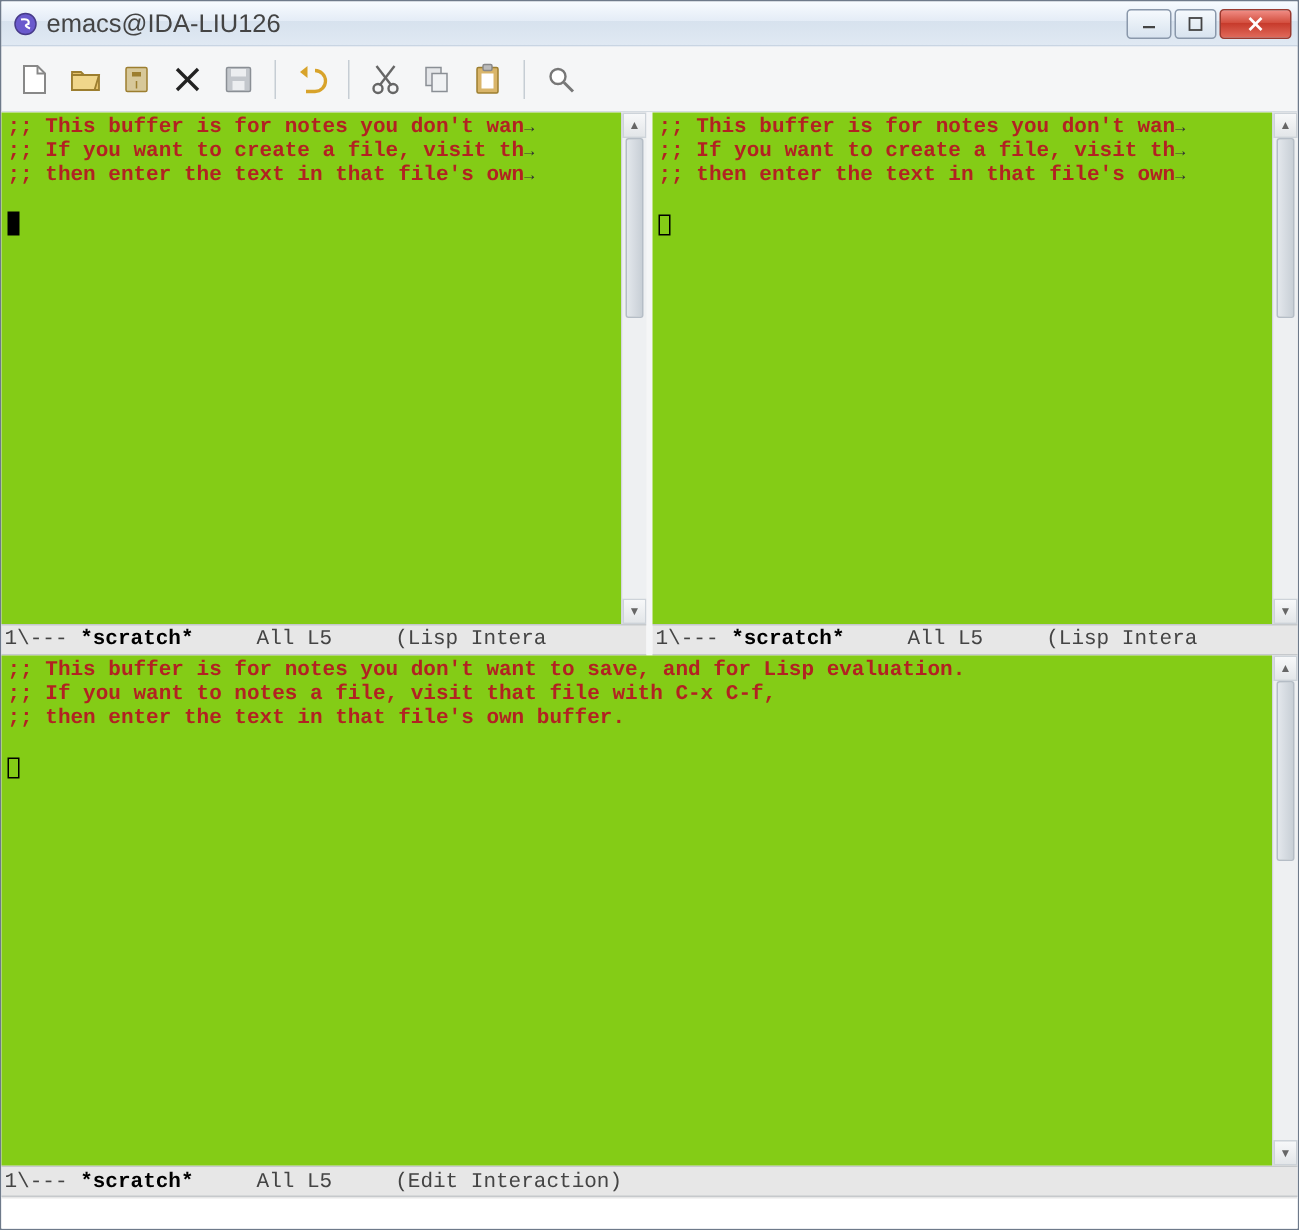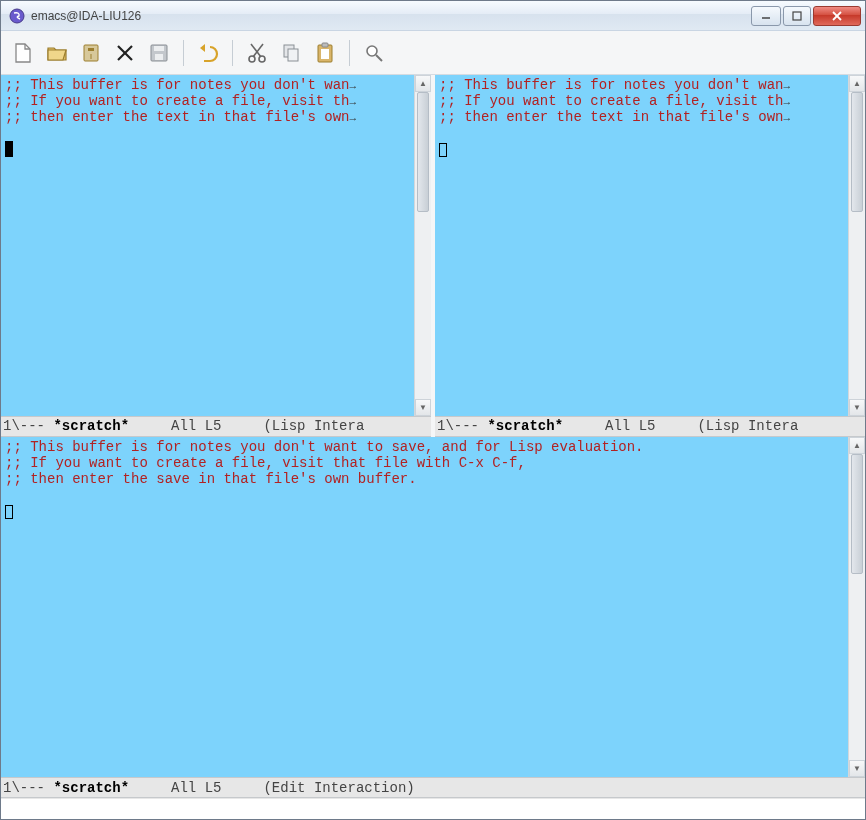--- a/index.html
+++ b/index.html
@@ -27,21 +27,21 @@
     align-items: center;
     padding: 0 4px 0 8px;
     border-bottom: 1px solid #c9d5e3;
   }
   .titlebar .appicon {
     width: 16px; height: 16px;
     margin-right: 6px;
     display: flex; align-items: center; justify-content: center;
   }
   .titlebar .title {
-    font-size: 12px;
+    font-size: 17px;
     color: #444;
     flex: 1;
   }
   .winbtns { display: flex; gap: 0; }
   .winbtn {
     width: 30px; height: 20px;
     border: 1px solid #8a98ab;
     border-radius: 3px;
     margin-left: 2px;
     display: flex; align-items: center; justify-content: center;
@@ -108,28 +108,29 @@
   .pane {
     display: flex;
     flex-direction: column;
     min-width: 0;
     min-height: 0;
   }
   .pane-left { flex: 1; }
   .pane-right { flex: 1; }
   .buffer {
     flex: 1;
-    background: #7dd3fc;
+    background: #84cc16;
     font-family: "Courier New", monospace;
     font-size: 14px;
     padding: 2px 4px;
     overflow: hidden;
     position: relative;
     white-space: pre;
     color: #333;
+    font-weight: bold;
   }
   .buffer .comment { color: #b22222; }
   .buffer .cursor-block {
     display: inline-block;
     width: 8px; height: 16px;
     background: #000;
     vertical-align: text-bottom;
   }
   .buffer .cursor-outline {
     display: inline-block;
@@ -351,22 +352,22 @@
           </div>
         </div>
         <div class="modeline"><span>1\--- </span><span class="bufname">*scratch*</span><span>     All L5     </span><span>(Lisp Intera</span></div>
       </div>
 
     </div>
 
     <div class="bottom-pane">
       <div class="pane-row">
         <div class="buffer"><span class="comment">;; This buffer is for notes you don't want to save, and for Lisp evaluation.</span>
-<span class="comment">;; If you want to create a file, visit that file with C-x C-f,</span>
-<span class="comment">;; then enter the save in that file's own buffer.</span>
+<span class="comment">;; If you want to notes a file, visit that file with C-x C-f,</span>
+<span class="comment">;; then enter the text in that file's own buffer.</span>
 
 <span class="cursor-outline"></span></div>
         <div class="scrollbar">
           <div class="scroll-btn">▲</div>
           <div class="scroll-track">
               <div class="scroll-thumb"></div>
             </div>
           <div class="scroll-btn">▼</div>
         </div>
       </div>

